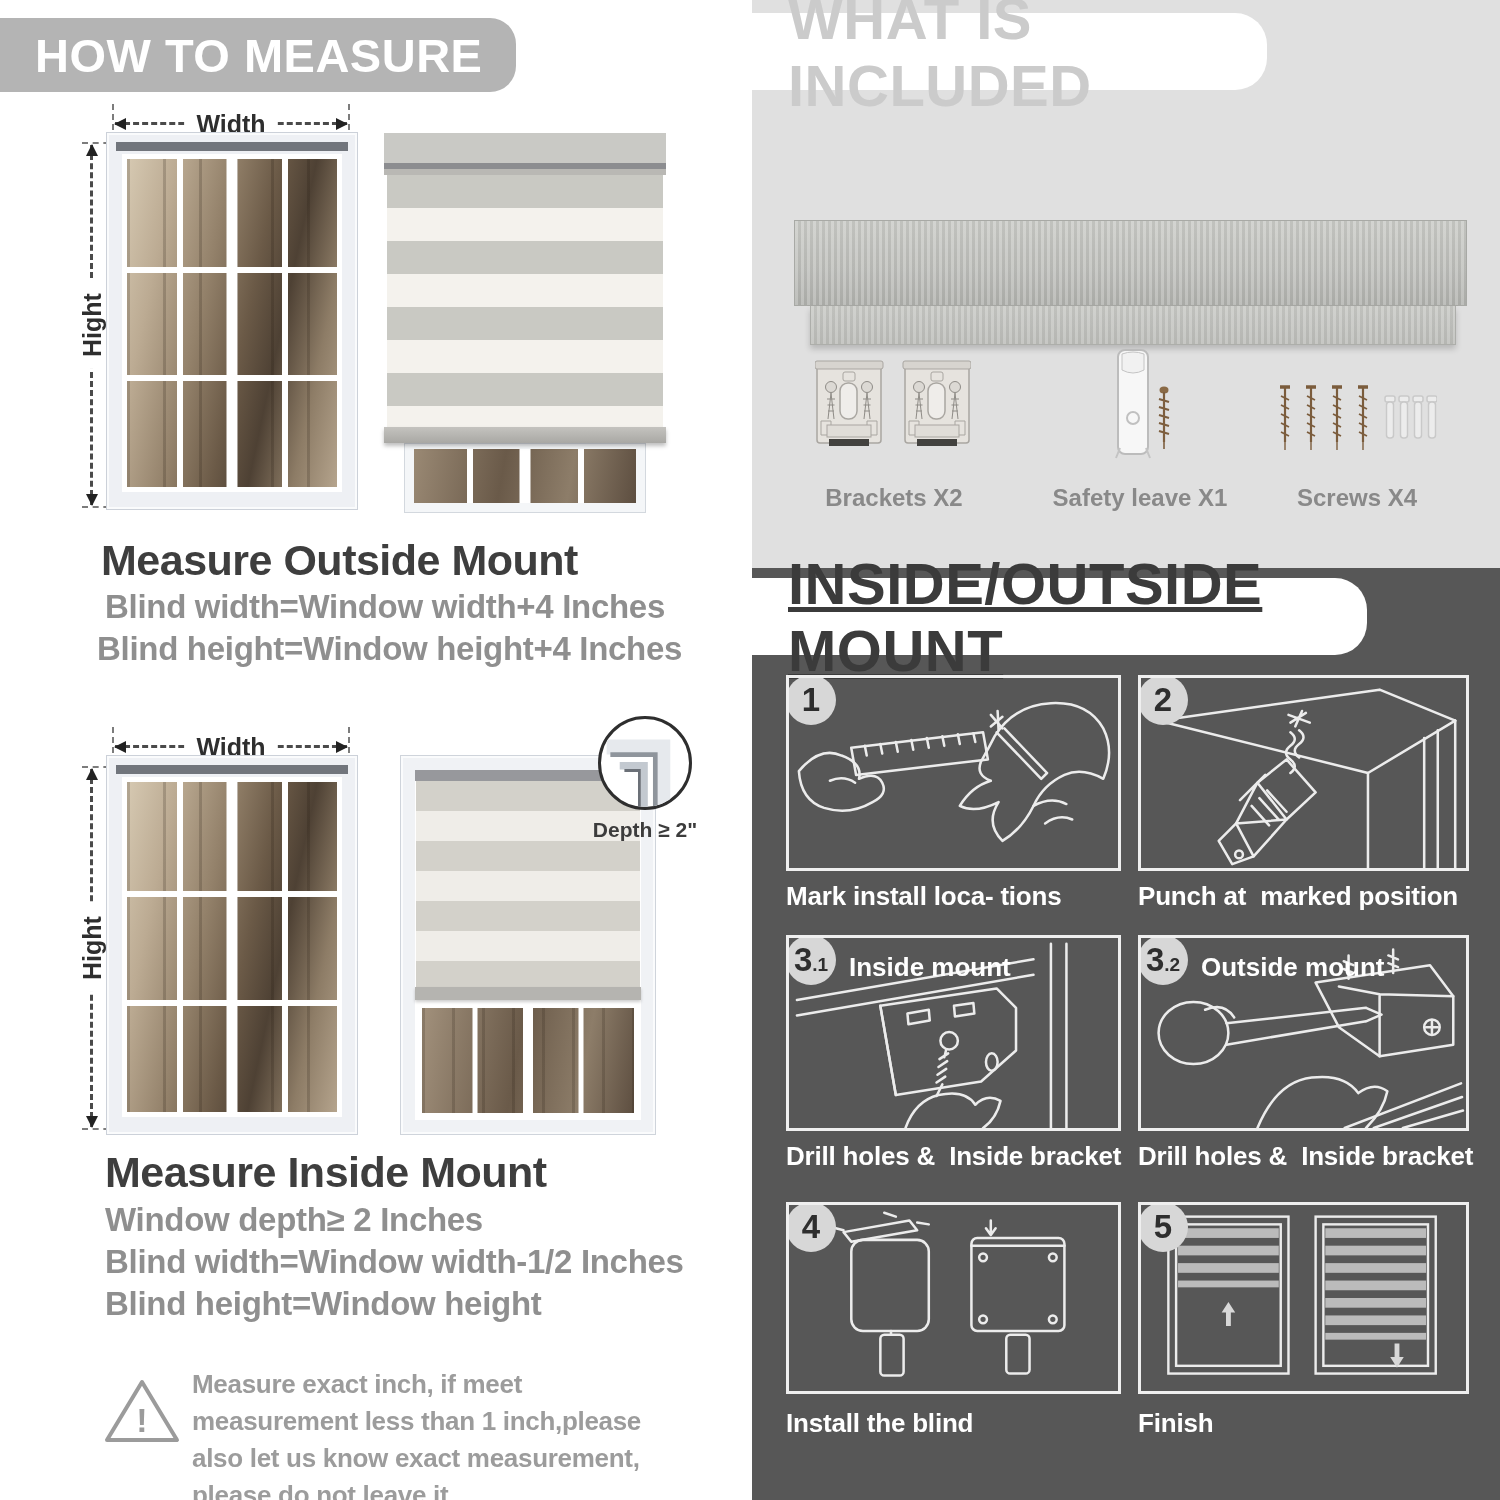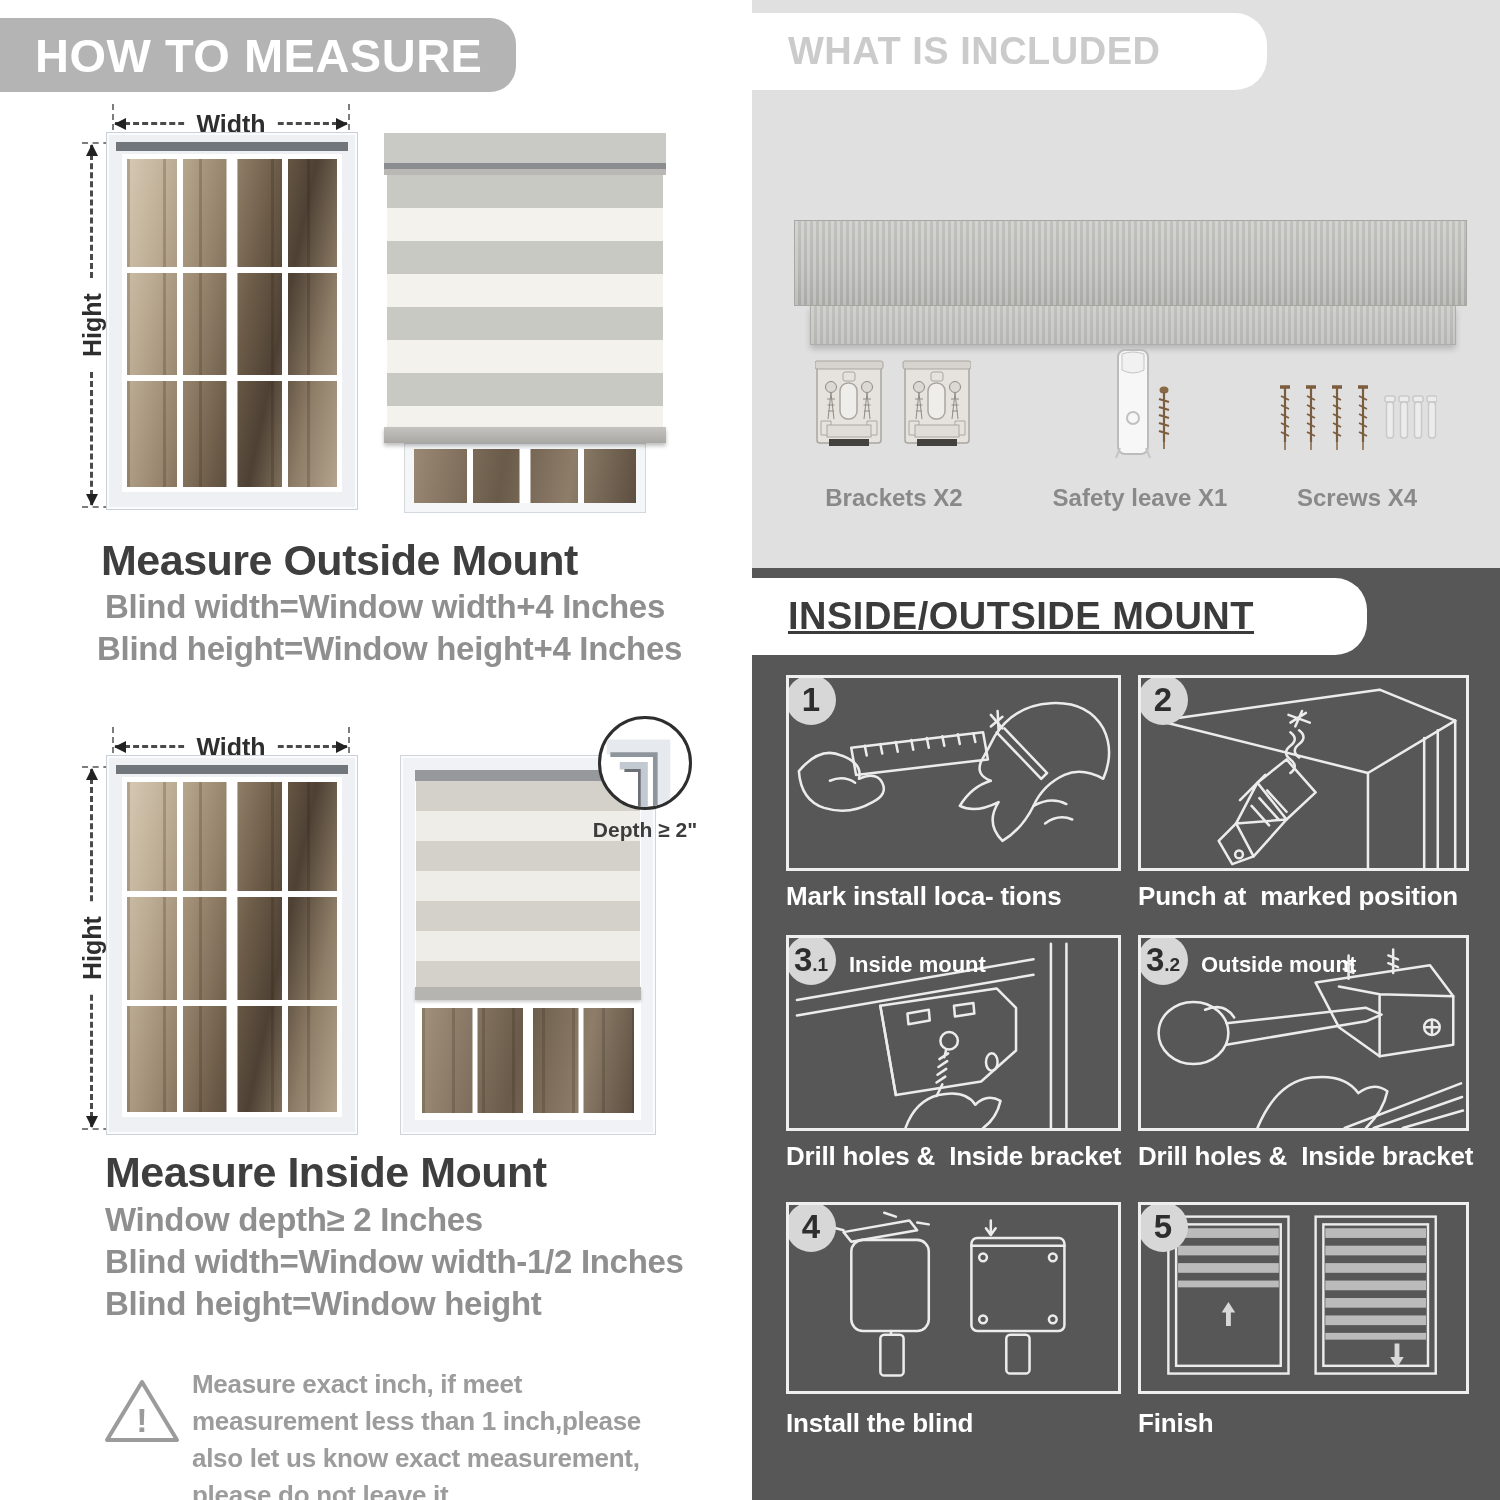--- a/index.html
+++ b/index.html
@@ -9,21 +9,21 @@
 
 
 .bar-header {
   left:0; top:18px; width:516px; height:74px; background:#b4b4b4;
   border-radius:0 26px 26px 0; display:flex; align-items:center; padding-left:35px;
   color:#fff; font-size:47px; font-weight:bold; letter-spacing:.5px;
 }
 .pill {
   left:0; height:77px; background:#fff; border-radius:0 32px 32px 0;
   display:flex; align-items:center; padding-left:36px;
-  font-size:38px; font-weight:bold; letter-spacing:.5px;
+  font-size:58px; font-weight:bold; letter-spacing:.5px;
 }
 
 
 .h-arrow i,.v-arrow i{position:absolute;display:block;}
 .h-arrow .tick{top:-2px;bottom:-8px;width:0;border-left:2px dashed #7c7c7c;}
 .h-arrow .tick.tl{left:0}.h-arrow .tick.tr{right:0}
 .h-arrow .line{left:3px;right:3px;top:50%;margin-top:-2px;border-top:3px dashed #4a4a4a;}
 .h-arrow .ah{top:50%;width:0;height:0;border-top:6px solid transparent;border-bottom:6px solid transparent;transform:translateY(-50%);}
 .h-arrow .ah.l{left:2px;border-right:12px solid #222;}
 .h-arrow .ah.r{right:2px;border-left:12px solid #222;}
@@ -102,21 +102,21 @@
 .item-label{font-size:24px;font-weight:bold;color:#898989;text-align:center;}
 
 
 .mount-panel{left:752px;top:568px;width:748px;height:932px;background:#575757;}
 .mnt-header-text{color:#3b3b3b;text-decoration:underline;}
 .step-panel{position:absolute;border:3px solid #efefef;overflow:hidden;}
 .badge{position:absolute;left:-3px;top:-3px;width:50px;height:50px;border-radius:50%;
   background:#d7d7d7;color:#2e2e2e;display:flex;align-items:center;justify-content:center;
   font-size:33px;font-weight:bold;}
 .badge .sub{font-size:19px;margin-top:10px;}
-.step-title{position:absolute;left:60px;top:14px;font-size:22px;font-weight:bold;color:#fff;}
+.step-title{position:absolute;left:60px;top:14px;font-size:26px;font-weight:bold;color:#fff;}
 .cap{position:absolute;font-size:26px;font-weight:bold;color:#fff;white-space:pre-wrap;letter-spacing:-.2px;}
 .step-panel svg{position:absolute;left:0;top:0;width:100%;height:100%;}
 </style>
 </head>
 <body>
 
 <div class="abs bar-header">
   <span>HOW TO MEASURE</span>
 </div>
 

